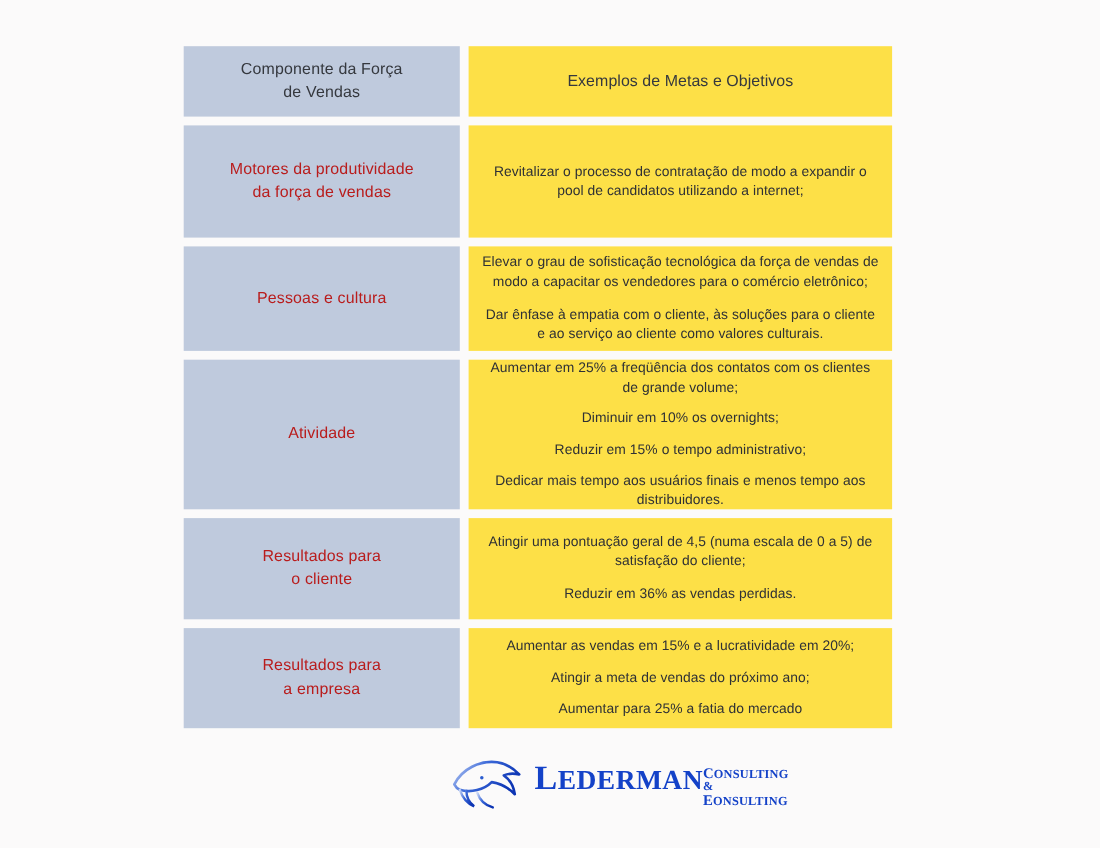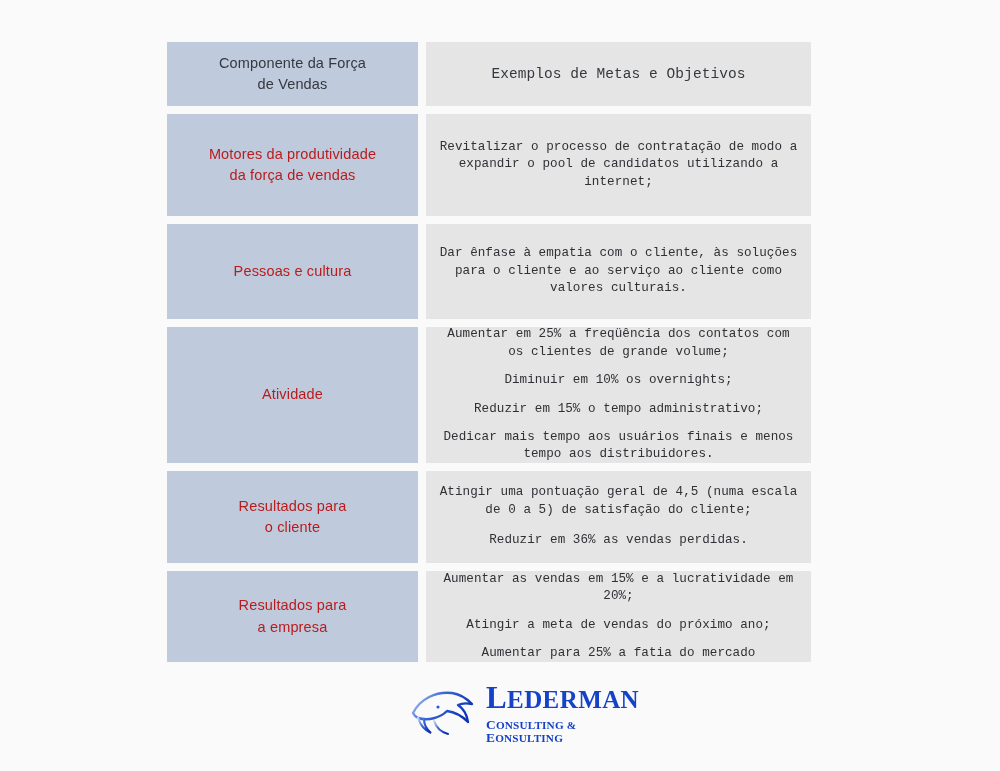--- a/index.html
+++ b/index.html
@@ -49,27 +49,26 @@
     background: #bfcadd;
     color: #b91c1c;
     font-size: 14.5px;
     line-height: 1.45;
     letter-spacing: 0.15px;
   }
 
   .cell-content {
     width: 385px;
     flex: 0 0 385px;
-    background: #e5e5e5;
+    background: #fde047;
     color: #2f3135;
     font-size: 12.6px;
     line-height: 1.38;
     letter-spacing: 0.05px;
     flex-direction: column;
-    font-family: Liberation Mono, monospace;
   }
 
   .row-header .cell-label,
   .row-header .cell-content {
     font-size: 14.5px;
     color: #35383e;
   }
 
   .row-header { height: 64px; }
   .row-r1 { height: 102px; }
@@ -101,21 +100,21 @@
     display: flex;
     align-items: center;
   }
   .logo-mark {
     width: 72px;
     height: 56px;
     flex: 0 0 72px;
   }
   .logo-text {
     display: flex;
-    flex-direction: column;
+    flex-direction: row;
     justify-content: flex-end;
     margin-left: 4px;
   }
   .logo-name {
     font-family: "Liberation Serif", serif;
     font-size: 25px;
     font-weight: 700;
     color: #1442c8;
     letter-spacing: 0.4px;
     line-height: 1;
@@ -163,20 +162,21 @@
       </div>
     </div>
 
     <div class="row row-r2">
       <div class="cell cell-label">
         <div>
           <span class="label-line">Pessoas e cultura</span>
         </div>
       </div>
       <div class="cell cell-content">
+        <p class="para">Elevar o grau de sofisticação tecnológica da força de vendas de modo a capacitar os vendedores para o comércio eletrônico;</p>
         <p class="para">Dar ênfase à empatia com o cliente, às soluções para o cliente e ao serviço ao cliente como valores culturais.</p>
       </div>
     </div>
 
     <div class="row row-r3">
       <div class="cell cell-label">
         <div>
           <span class="label-line">Atividade</span>
         </div>
       </div>

